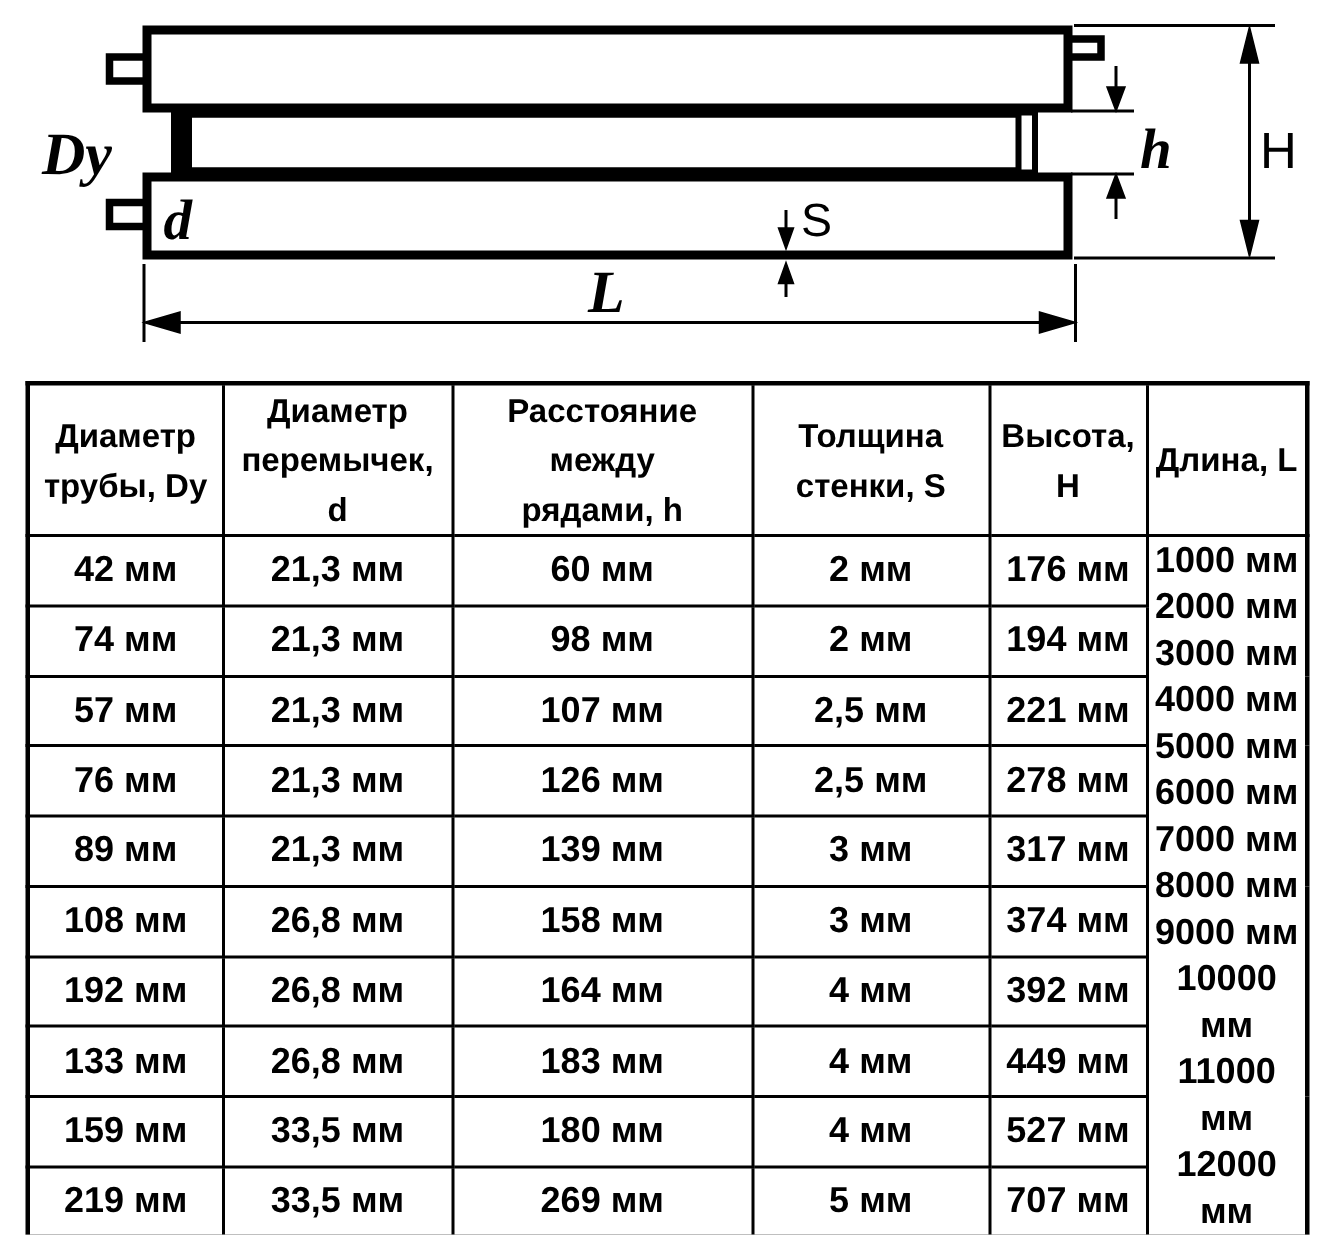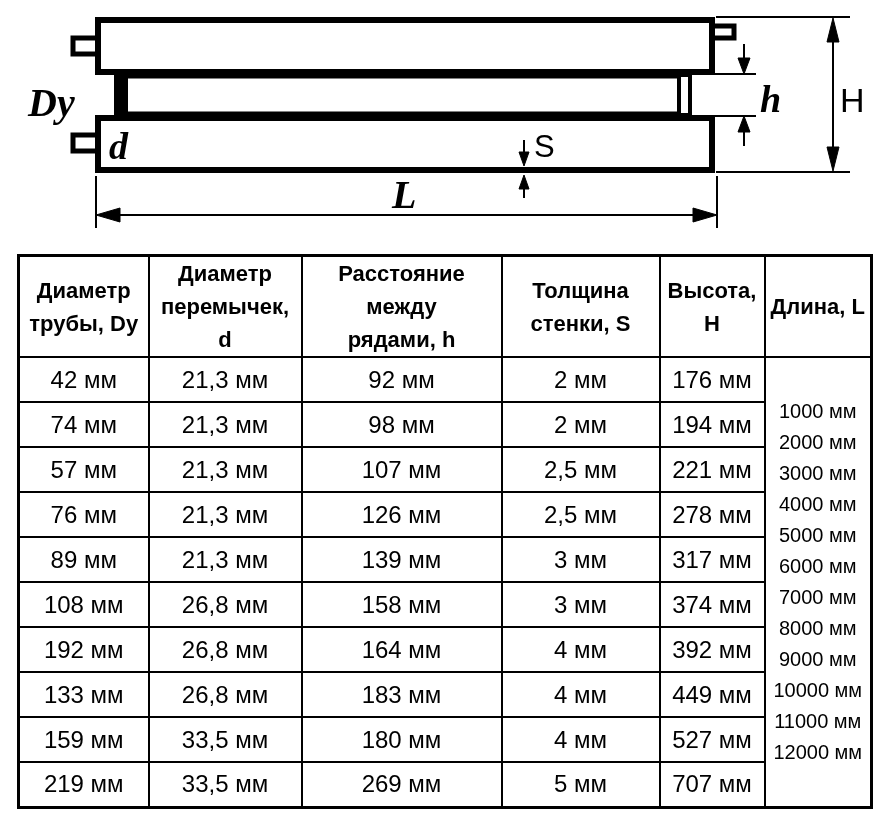--- a/index.html
+++ b/index.html
@@ -40,24 +40,24 @@
   #spec-table thead tr { height: 96px; margin-left: 22px; }
   #spec-table tbody tr { height: 45px; }
   #spec-table th {
     font-weight: bold;
     font-size: 22px;
     line-height: 33px;
     white-space: pre-line;
   }
   #spec-table td {
     font-size: 24px;
-    font-weight: normal;
+    font-weight: bold;
   }
   #spec-table td.lengths-cell {
-    font-size: 20px;
+    font-size: 24px;
     line-height: 31px;
     white-space: pre-line;
   }
 </style>
 </head>
 <body>
 
 <div id="canvas">
 
   <svg id="drawing" viewBox="0 0 888 245" xmlns="http://www.w3.org/2000/svg">
@@ -135,21 +135,21 @@
         <th>Толщина
 стенки, S</th>
         <th>Высота, H</th>
         <th>Длина, L</th>
       </tr>
     </thead>
     <tbody>
       <tr>
         <td>42 мм</td>
         <td>21,3 мм</td>
-        <td>92 мм</td>
+        <td>60 мм</td>
         <td>2 мм</td>
         <td>176 мм</td>
         <td class="lengths-cell" rowspan="10">1000 мм
 2000 мм
 3000 мм
 4000 мм
 5000 мм
 6000 мм
 7000 мм
 8000 мм

